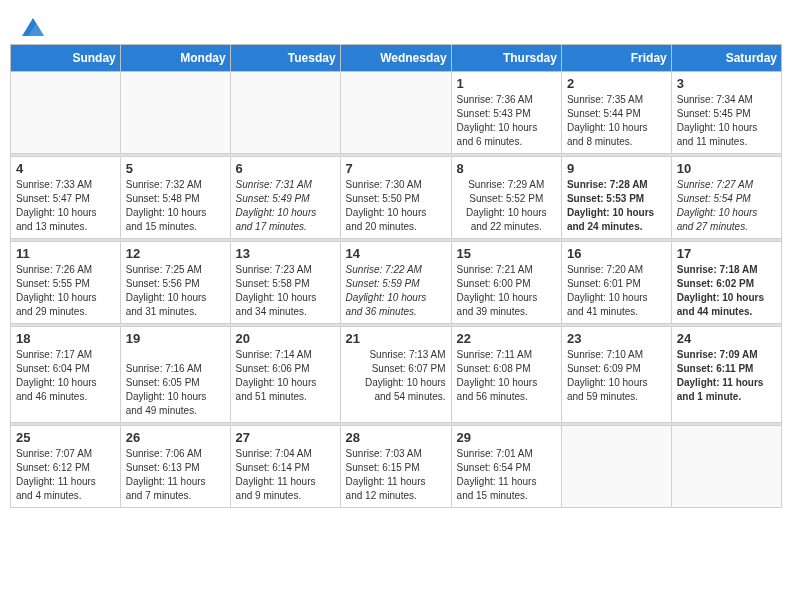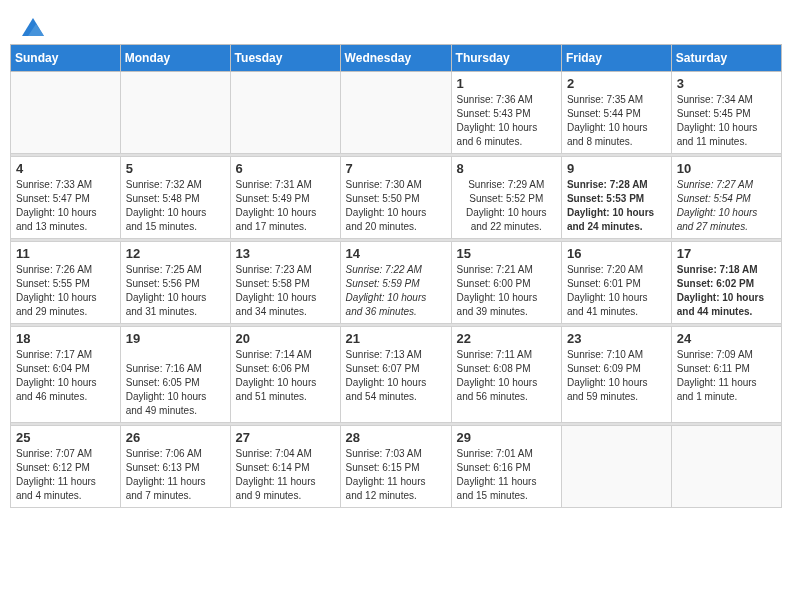--- a/index.html
+++ b/index.html
@@ -14,21 +14,21 @@
     .calendar-subtitle { font-size: 14px; color: #555; }
     
     .calendar { width: 100%; border-collapse: collapse; margin: 0 0 10px 0; }
     
     .calendar thead tr th {
       background-color: #2a7fd4;
       color: #fff;
       font-size: 12px;
       font-weight: bold;
       padding: 6px 4px;
-      text-align: left;
+      text-align: right;
       border: 1px solid #c0c0c0;
     }
     
     .calendar tbody tr td {
       vertical-align: top;
       border: 1px solid #d0d0d0;
       padding: 4px 5px;
       width: 113px;
       min-height: 80px;
       font-size: 10.5px;
@@ -115,21 +115,21 @@
           </td>
           <td>
             <div class="day-number">5</div>
             <div class="day-info" style="white-space: pre-line;">Sunrise: 7:32 AM
 Sunset: 5:48 PM
 Daylight: 10 hours
 and 15 minutes.</div>
           </td>
           <td>
             <div class="day-number">6</div>
-            <div class="day-info" style="white-space: pre-line;">Sunrise: 7:31 AM
+            <div class="day-info" style="white-space: pre-line; font-style: italic;">Sunrise: 7:31 AM
 Sunset: 5:49 PM
 Daylight: 10 hours
 and 17 minutes.</div>
           </td>
           <td>
             <div class="day-number">7</div>
             <div class="day-info" style="white-space: pre-line;">Sunrise: 7:30 AM
 Sunset: 5:50 PM
 Daylight: 10 hours
 and 20 minutes.</div>
@@ -230,42 +230,42 @@
           </td>
           <td>
             <div class="day-number">20</div>
             <div class="day-info" style="white-space: pre-line;">Sunrise: 7:14 AM
 Sunset: 6:06 PM
 Daylight: 10 hours
 and 51 minutes.</div>
           </td>
           <td>
             <div class="day-number">21</div>
-            <div class="day-info" style="white-space: pre-line;">Sunrise: 7:13 AM
+            <div class="day-info" style="white-space: pre-line; text-align: right;">Sunrise: 7:13 AM
 Sunset: 6:07 PM
 Daylight: 10 hours
 and 54 minutes.</div>
           </td>
           <td>
             <div class="day-number">22</div>
             <div class="day-info" style="white-space: pre-line;">Sunrise: 7:11 AM
 Sunset: 6:08 PM
 Daylight: 10 hours
 and 56 minutes.</div>
           </td>
           <td>
             <div class="day-number">23</div>
             <div class="day-info" style="white-space: pre-line;">Sunrise: 7:10 AM
 Sunset: 6:09 PM
 Daylight: 10 hours
 and 59 minutes.</div>
           </td>
           <td>
             <div class="day-number">24</div>
-            <div class="day-info" style="white-space: pre-line;">Sunrise: 7:09 AM
+            <div class="day-info" style="white-space: pre-line; font-weight: bold;">Sunrise: 7:09 AM
 Sunset: 6:11 PM
 Daylight: 11 hours
 and 1 minute.</div>
           </td>
         </tr>
         <tr>
           <td colspan="7" style="height: 3px; background-color: rgb(224, 224, 224); padding: 0px;"></td>
         </tr>
         <tr>
           <td>
@@ -292,21 +292,21 @@
           <td>
             <div class="day-number">28</div>
             <div class="day-info" style="white-space: pre-line;">Sunrise: 7:03 AM
 Sunset: 6:15 PM
 Daylight: 11 hours
 and 12 minutes.</div>
           </td>
           <td>
             <div class="day-number">29</div>
             <div class="day-info" style="white-space: pre-line;">Sunrise: 7:01 AM
-Sunset: 6:16 PM
+Sunset: 6:54 PM
 Daylight: 11 hours
 and 15 minutes.</div>
           </td>
           <td class="empty"></td>
           <td class="empty"></td>
         </tr>
       </tbody>
   </table>
 </div>
 

